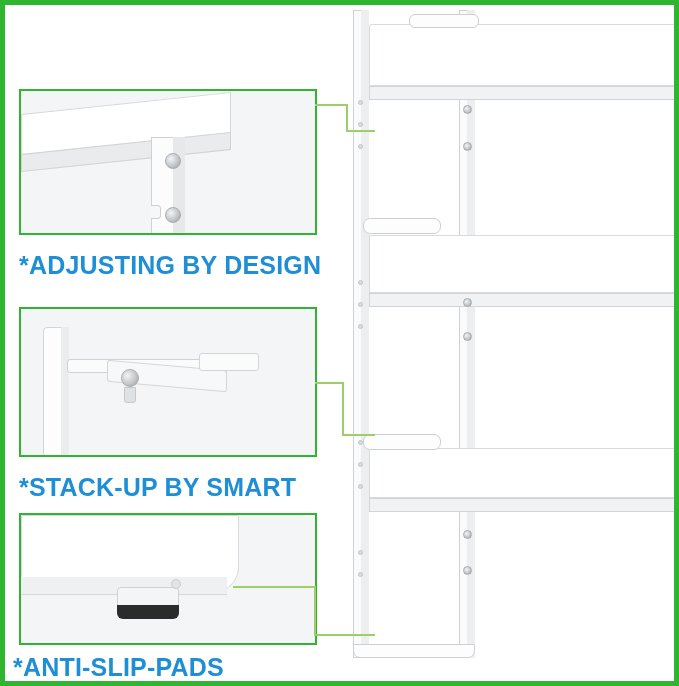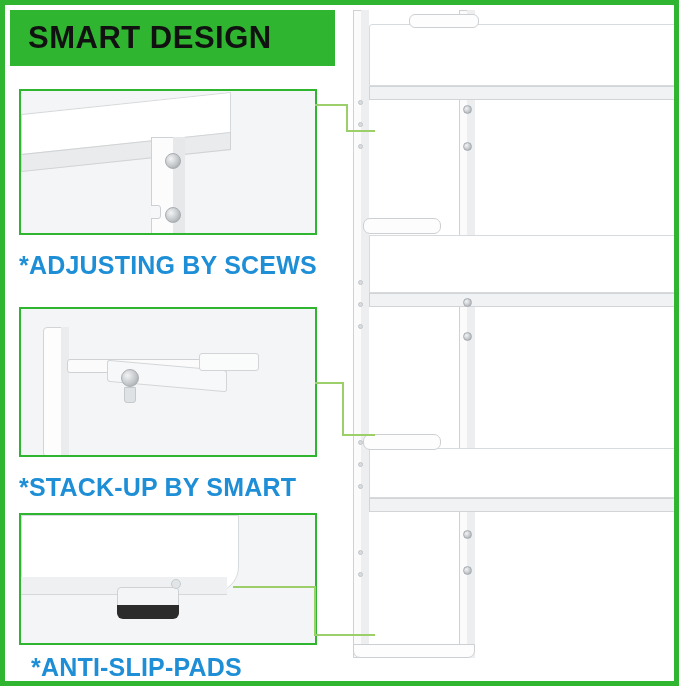--- a/index.html
+++ b/index.html
@@ -122,23 +122,20 @@
   .part {
     position: absolute;
     box-sizing: border-box;
   }
 </style>
 </head>
 <body>
 
 <div id="page">
 
-  <div id="header-banner">
-    <span id="header-title">SMART DESIGN</span>
-  </div>
 
   <div id="product-photo">
 
     <div class="post" style="left:18px; top:0px; width:16px; height:648px;"></div>
     <div class="post-shade" style="left:26px; top:0px; width:8px; height:648px;"></div>
 
     <div class="post" style="left:124px; top:0px; width:16px; height:648px;"></div>
     <div class="post-shade" style="left:132px; top:0px; width:8px; height:648px;"></div>
 
     <div class="hole" style="left:23px; top:90px;"></div>
@@ -179,21 +176,21 @@
 
     <div class="part" style="left:0px; top:12px; width:210px; height:46px; background:#ffffff; border:1px solid #d6d9db; transform:skewY(-6deg);"></div>
     <div class="part" style="left:0px; top:52px; width:210px; height:18px; background:#e9ebec; border:1px solid #d0d3d5; transform:skewY(-6deg);"></div>
     <div class="part" style="left:130px; top:46px; width:34px; height:100px; background:#fcfcfc; border:1px solid #cfd2d4;"></div>
     <div class="part" style="left:152px; top:46px; width:12px; height:100px; background:#e6e8ea;"></div>
     <div class="part" style="left:144px; top:62px; width:16px; height:16px; border-radius:50%; background:radial-gradient(circle at 35% 35%,#f3f4f5 0%,#bfc3c6 60%,#93979b 100%); border:1px solid #a9adb1;"></div>
     <div class="part" style="left:144px; top:116px; width:16px; height:16px; border-radius:50%; background:radial-gradient(circle at 35% 35%,#f3f4f5 0%,#bfc3c6 60%,#93979b 100%); border:1px solid #a9adb1;"></div>
     <div class="part" style="left:118px; top:114px; width:22px; height:14px; background:#f6f7f8; border:1px solid #cdd0d3; border-radius:3px;"></div>
     <div class="part" style="left:0px; top:96px; width:130px; height:50px; background:#f4f5f6;"></div>
   </div>
-  <div class="detail-label" style="left:14px; top:246px;">*ADJUSTING BY SCEWS</div>
+  <div class="detail-label" style="left:14px; top:246px;">*ADJUSTING BY DESIGN</div>
 
   <svg class="connector" style="left:308px; top:96px; width:64px; height:48px;" viewBox="0 0 64 48">
     <polyline points="2,4 34,4 34,30 62,30" fill="none" stroke="#9ccf6a" stroke-width="2"></polyline>
   </svg>
 
   <div class="detail-box" style="left:14px; top:302px; width:298px; height:150px;">
     <div class="part" style="left:22px; top:18px; width:26px; height:130px; background:#fdfdfd; border:1px solid #d2d5d7; border-radius:4px;"></div>
     <div class="part" style="left:40px; top:18px; width:8px; height:130px; background:#eaecee;"></div>
     <div class="part" style="left:46px; top:50px; width:160px; height:14px; background:#fbfbfb; border:1px solid #cfd2d4; border-radius:3px;"></div>
     <div class="part" style="left:86px; top:56px; width:120px; height:22px; background:#f7f8f9; border:1px solid #d3d6d8; border-radius:3px; transform:skewY(5deg);"></div>
@@ -207,19 +204,19 @@
     <polyline points="2,4 30,4 30,56 62,56" fill="none" stroke="#9ccf6a" stroke-width="2"></polyline>
   </svg>
 
   <div class="detail-box" style="left:14px; top:508px; width:298px; height:132px;">
     <div class="part" style="left:0px; top:0px; width:218px; height:78px; background:#ffffff; border:1px solid #d8dbdd; border-radius:0 0 26px 0;"></div>
     <div class="part" style="left:0px; top:62px; width:206px; height:18px; background:#eef0f1; border-bottom:1px solid #d5d8da;"></div>
     <div class="part" style="left:96px; top:72px; width:62px; height:22px; background:#f4f5f6; border:1px solid #cfd2d4; border-radius:4px;"></div>
     <div class="part" style="left:96px; top:90px; width:62px; height:14px; background:#2b2b2b; border-radius:0 0 6px 6px;"></div>
     <div class="part" style="left:150px; top:64px; width:10px; height:10px; border-radius:50%; background:#e2e5e7; border:1px solid #c9ccce;"></div>
   </div>
-  <div class="detail-label" style="left:26px; top:648px;">*ANTI-SLIP-PADS</div>
+  <div class="detail-label" style="left:8px; top:648px;">*ANTI-SLIP-PADS</div>
 
   <svg class="connector" style="left:226px; top:578px; width:146px; height:62px;" viewBox="0 0 146 62">
     <polyline points="2,4 84,4 84,52 144,52" fill="none" stroke="#9ccf6a" stroke-width="2"></polyline>
   </svg>
 
 </div>
 
 </body></html>

